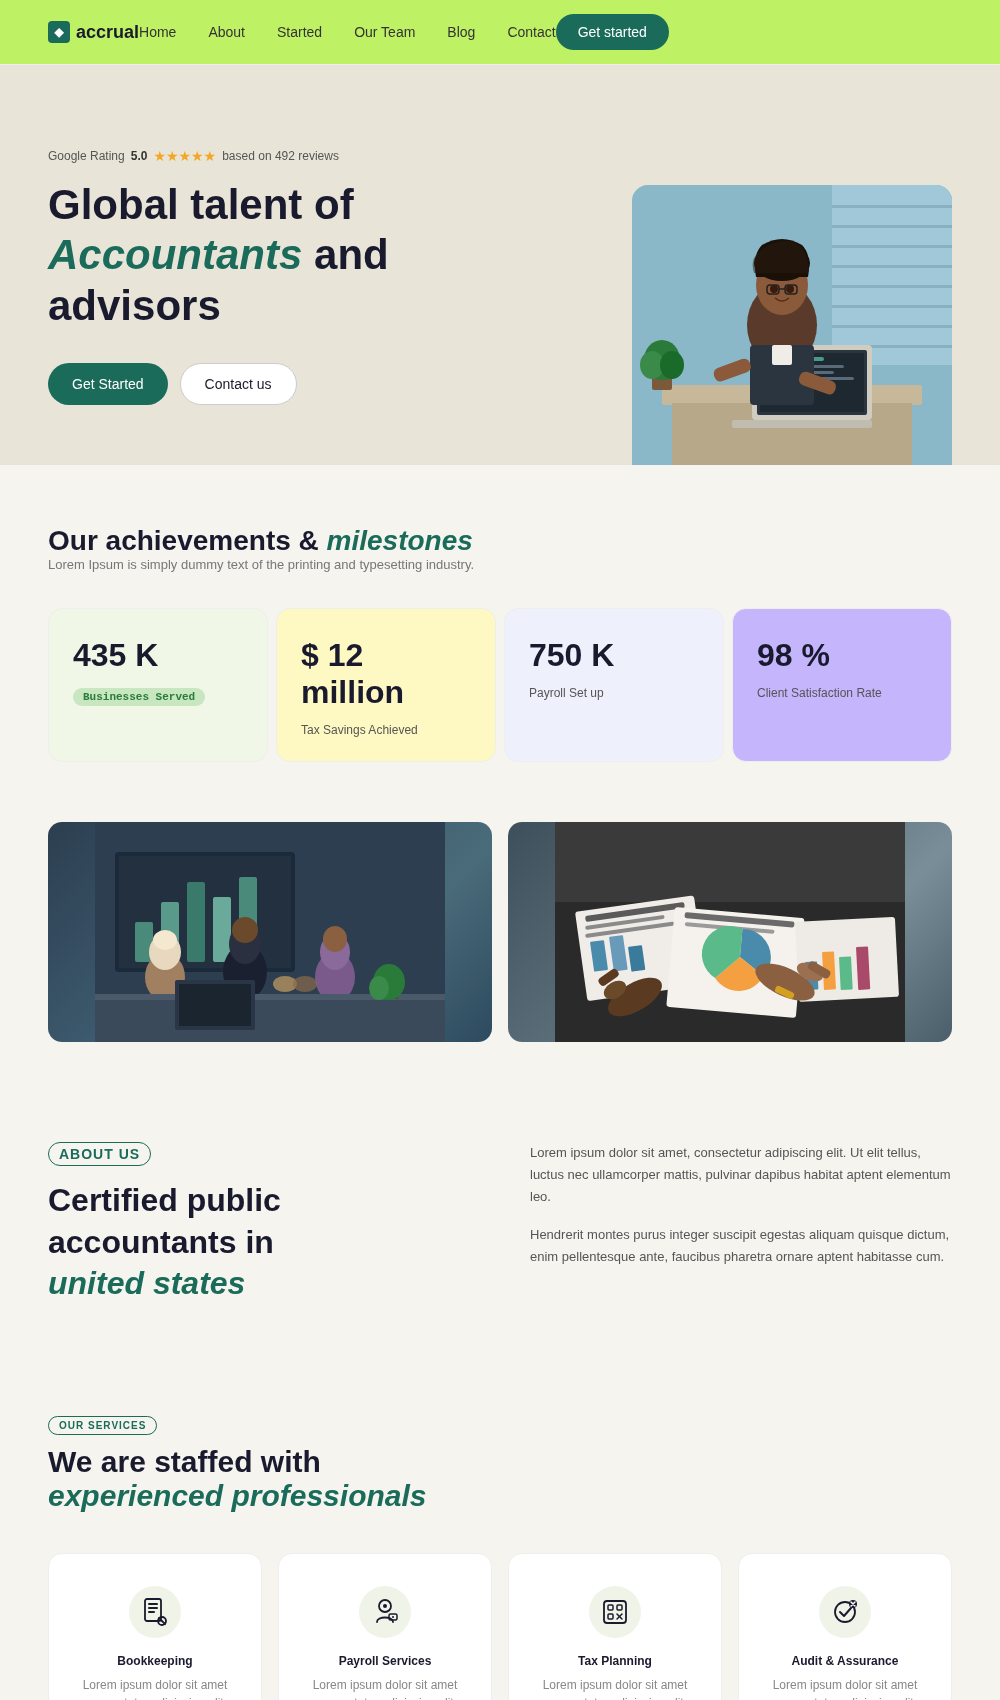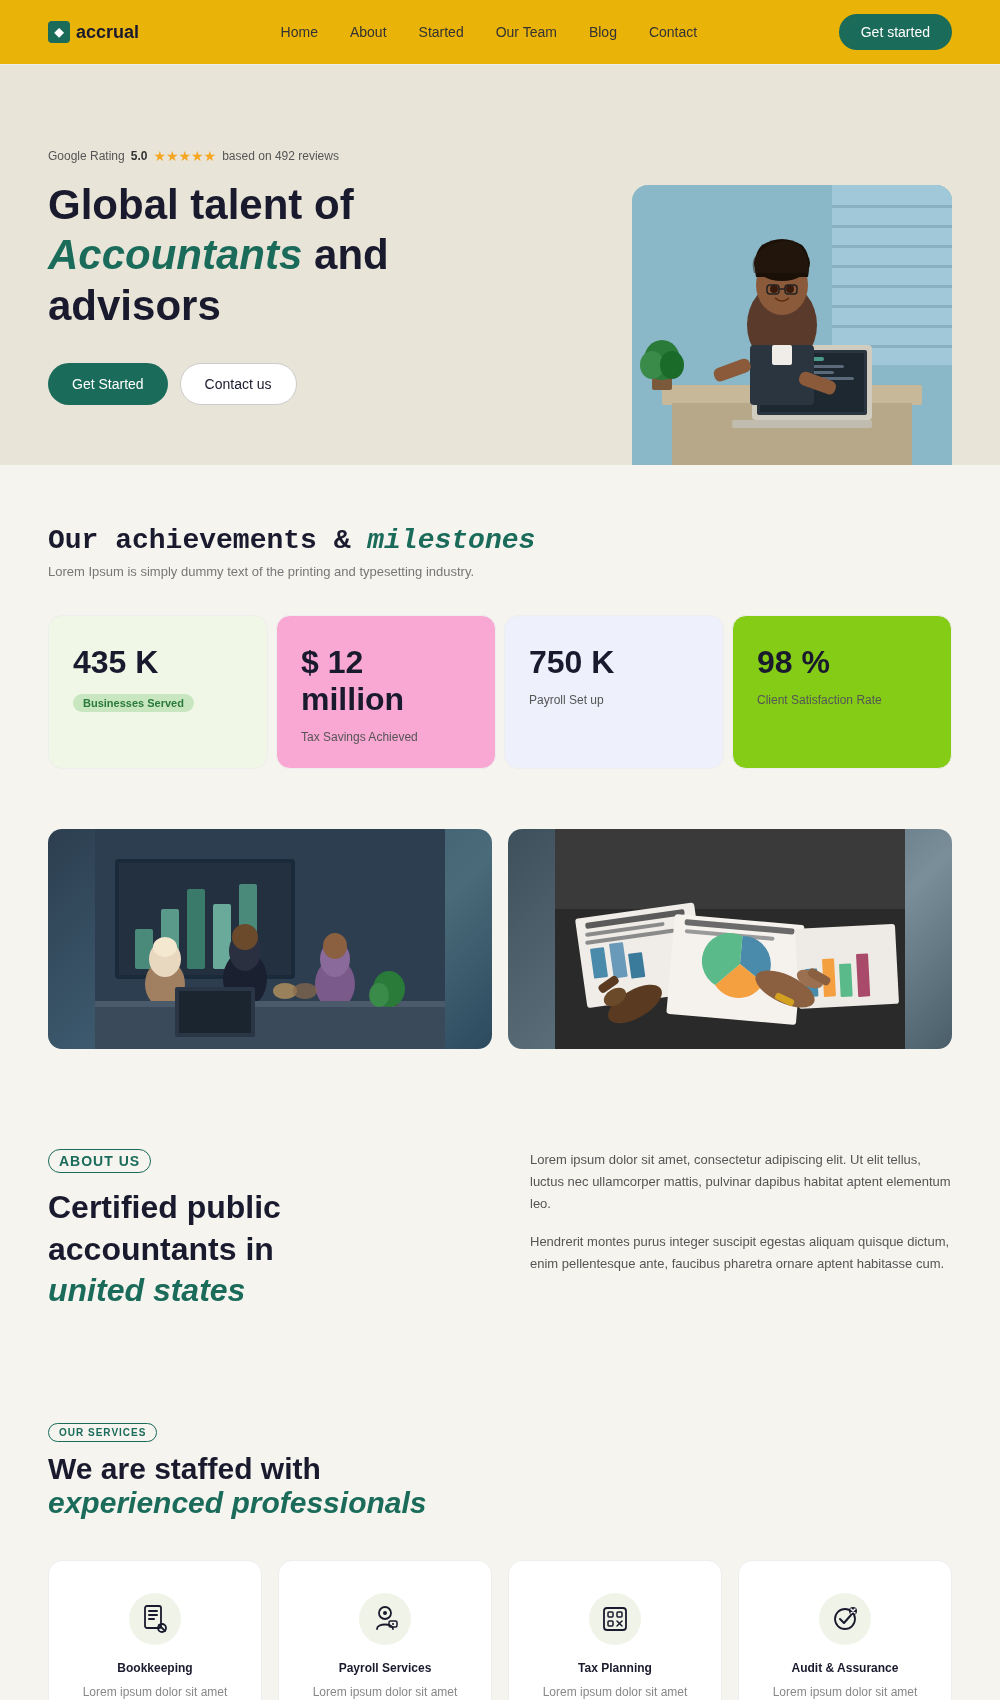--- a/index.html
+++ b/index.html
@@ -1,23 +1,23 @@
 <!DOCTYPE html>
 <html><head>
   <meta charset="utf-8">
   <style>
     * { margin: 0; padding: 0; box-sizing: border-box; }
     body { font-family: 'Segoe UI', Arial, sans-serif; background: #f5f4ef; color: #1a1a2e; width: 1000px; }
 
     
     nav {
-      background: #eab308;
+      background: #bef264;
       display: flex;
       align-items: center;
-      justify-content: space-between;
+      justify-content: flex-start;
       padding: 14px 48px;
       position: sticky;
       top: 0;
       z-index: 100;
       border-bottom: 1px solid #eee;
     }
     .nav-logo {
       display: flex;
       align-items: center;
       gap: 6px;
@@ -140,22 +140,21 @@
 
     
     .achievements {
       background: #f5f4ef;
       padding: 60px 48px;
     }
     .section-title {
       font-size: 28px;
       font-weight: 700;
       color: #1a1a2e;
-      margin-bottom: 8px;
-      font-family: Liberation Mono, monospace;
+      margin-bottom: 0;
     }
     .section-title-italic {
       font-style: italic;
       color: #1a6b5a;
       font-weight: 700;
     }
     .section-subtitle {
       font-size: 13px;
       color: #777;
       margin-bottom: 36px;
@@ -165,37 +164,38 @@
       grid-template-columns: repeat(4, 1fr);
       gap: 8px;
     }
     .stat-card {
       background: #fff;
       border-radius: 14px;
       padding: 28px 24px 24px 24px;
       border: 1px solid #eee;
     }
     .stat-card:first-child { background: #f0f7e6; }
-    .stat-card:nth-child(2) { background: #f9a8d4; }
+    .stat-card:nth-child(2) { background: #fef9c3; }
     .stat-card:nth-child(3) { background: #eef0fb; }
-    .stat-card:nth-child(4) { background: #84cc16; }
+    .stat-card:nth-child(4) { background: #c4b5fd; }
     .stat-number {
       font-size: 32px;
       font-weight: 800;
       color: #1a1a2e;
       margin-bottom: 12px;
     }
     .stat-badge {
       display: inline-block;
       background: #c8e6c0;
       color: #2a7a3a;
       font-size: 11px;
       font-weight: 600;
       padding: 3px 10px;
       border-radius: 12px;
+      font-family: Liberation Mono, monospace;
     }
     .stat-label {
       font-size: 12px;
       color: #555;
       margin-top: 8px;
     }
 
     
     .images-row {
       padding: 0 48px 60px 48px;

